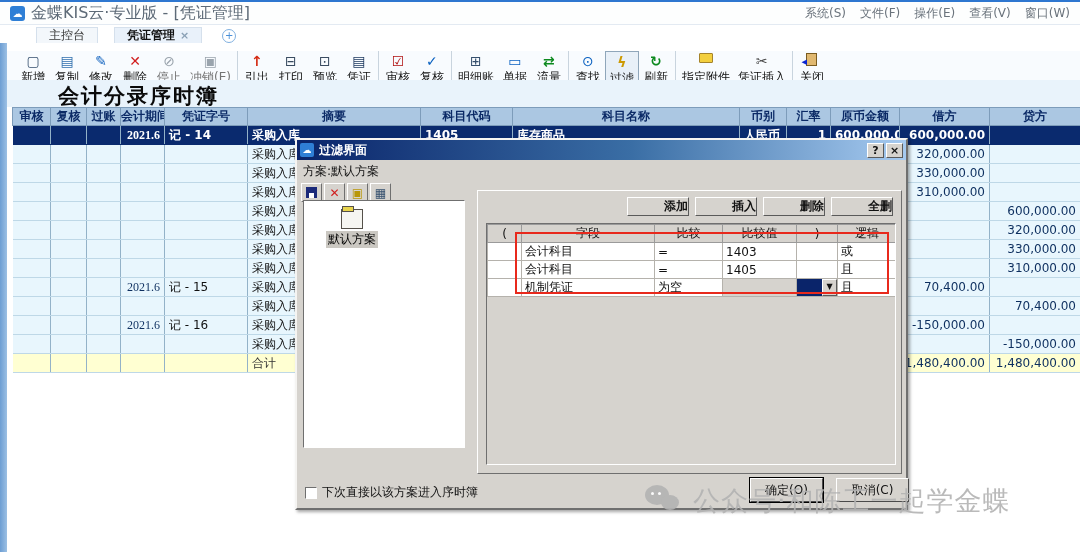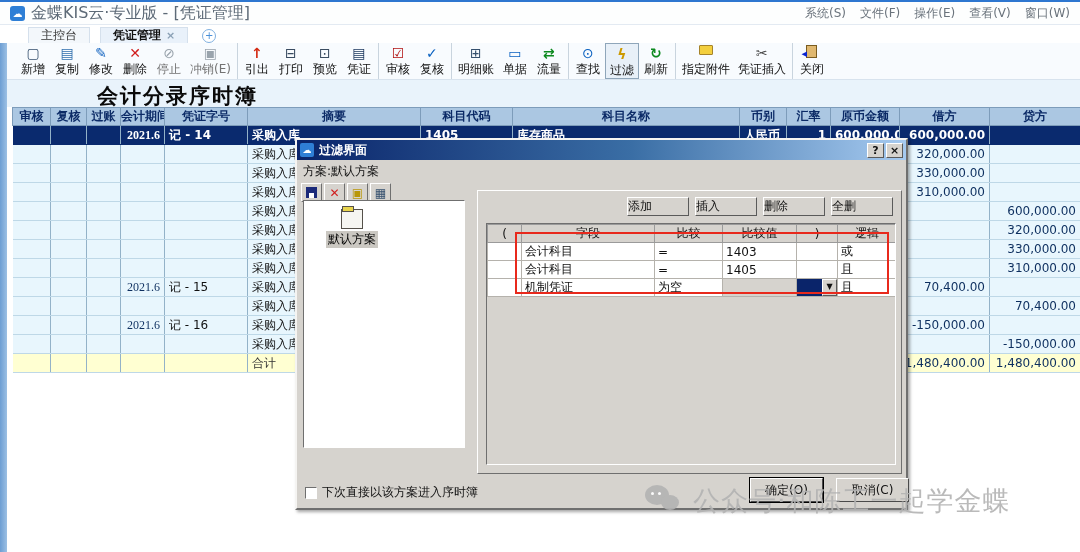--- a/index.html
+++ b/index.html
@@ -11,30 +11,30 @@
     background:#fdfefe; border-top:2px solid #2e77d0; border-bottom:1px solid #e3eaf2;
     display:flex; align-items:center; padding:0 10px; }
   .app-ico { width:15px; height:15px; background:#2f7fd6; border-radius:3px; color:#fff;
     font-size:10px; line-height:15px; text-align:center; margin-right:6px; }
   .app-title { color:#5d6a77; font-size:16px; }
   .menubar { margin-left:auto; display:flex; gap:14px; color:#6a737c; }
   .menubar span { cursor:default; }
 
   
   .tabbar { position:absolute; left:0; top:27px; width:1080px; height:16px;
-    background:#fff; display:flex; align-items:flex-end; padding-left:28px; gap:10px; }
+    background:#fff; display:flex; align-items:flex-end; padding-left:36px; gap:16px; }
   .dtab { height:16px; padding:1px 12px; background:#f3f7fb; border:1px solid #d5e0ec;
     border-bottom:none; color:#333; display:flex; align-items:center; gap:5px; }
   .dtab.active { background:#e9f1fa; font-weight:bold; color:#111; }
   .dtab .x { color:#8aa0b5; font-size:11px; }
   .tab-plus { width:14px; height:14px; border:1px solid #7fb0e0; border-radius:50%;
     color:#4a90d9; font-size:10px; line-height:12px; text-align:center; margin-left:4px; }
 
   
-  .toolbar { position:absolute; left:0; top:43px; width:1080px; height:37px;
+  .toolbar { position:absolute; left:0; top:51px; width:1080px; height:37px;
     background:#f8fbfe; border-bottom:1px solid #d8e3ee; display:flex; align-items:stretch; padding-left:14px; }
   .tgroup { display:flex; align-items:stretch; border-right:1px solid #c9d4de; padding:0 2px; }
   .tgroup:last-child { border-right:none; }
   .tbtn { display:flex; flex-direction:column; align-items:center; justify-content:space-between;
     padding:2px 4px 1px; min-width:34px; color:#111; cursor:pointer; }
   .tbtn .lbl { font-size:12px; white-space:nowrap; }
   .tbtn.disabled { color:#737373; }
   .tbtn.pressed { border:1px solid #8fa6ba; background:#e8f0f8; }
   .tbico { height:16px; display:flex; align-items:center; justify-content:center;
     font-size:14px; line-height:16px; position:relative; }
@@ -58,21 +58,21 @@
   .i-flow-icon::before { content:"⇄"; color:#0d8a1f; font-weight:bold; }
   .i-attachment-folder-icon { width:14px; height:10px; background:#f3cf3e; border:1px solid #a5832a; border-radius:1px; align-self:center; }
   .i-voucher-insert-icon::before { content:"✂"; color:#444; }
   .i-close-icon { width:11px; height:13px; background:#e0b870; border:1px solid #7a5c20; }
   .i-close-icon::after { content:"◂"; color:#0a24d0; position:absolute; left:-6px; top:0; font-size:11px; }
 
   
   .left-strip { position:absolute; left:0; top:43px; width:7px; height:509px;
     background:linear-gradient(90deg,#6d9ed3,#9cc0e4); }
   .page-strip { position:absolute; left:7px; top:80px; width:1073px; height:27px; background:#e9f3fb; }
-  .page-title { position:absolute; left:58px; top:82px; font-size:21px; font-weight:bold; color:#0a0a0a; letter-spacing:2px;margin-left:39px; }
+  .page-title { position:absolute; left:58px; top:82px; font-size:21px; font-weight:bold; color:#0a0a0a; letter-spacing:2px; }
 
   table.grid { position:absolute; left:12px; top:107px; width:1068px; border-collapse:collapse; table-layout:fixed; }
   table.grid th { height:18px; background:#abc7e2; color:#0b2a66; font-weight:bold; font-size:12px;
     border:1px solid #7d9cba; text-align:center; overflow:hidden; white-space:nowrap; }
   table.grid td { height:19px; background:#e8f6fd; border-right:1px solid #93b2c8; border-bottom:1px solid #bed8e7;
     font-size:12px; color:#0d2f5f; padding:0 4px; overflow:hidden; white-space:nowrap; }
   table.grid td.l { text-align:left; color:#111; }
   table.grid td.c { text-align:center; }
   table.grid td.r { text-align:right; }
   table.grid tr.selected td { background:#0a2a6e; color:#fff; font-weight:bold; border-bottom-color:#0a2a6e; }
@@ -110,21 +110,21 @@
 
   .tabctl { position:absolute; left:180px; top:32px; width:425px; height:302px; }
   .dlg-tabs { display:flex; height:18px; padding-left:2px; }
   .dlg-tab { padding:2px 9px 0; background:#d6d3ce; border:1px solid; border-color:#fff #6f6f6f #d6d3ce #fff;
     margin-right:1px; color:#111; cursor:pointer; }
   .dlg-tab.active { font-weight:bold; position:relative; top:-1px; height:19px; z-index:2; }
   .tabpage { position:absolute; left:0; top:18px; width:425px; height:284px; background:#d6d3ce;
     border:1px solid; border-color:#fff #6f6f6f #6f6f6f #fff; }
   .cond-btns { position:absolute; right:8px; top:6px; display:flex; gap:6px; }
   .cbtn { width:62px; height:19px; background:#d6d3ce; border:1px solid; border-color:#fff #5a5a5a #5a5a5a #fff;
-    text-align:left; line-height:17px; color:#111; cursor:pointer; }
+    text-align:right; line-height:17px; color:#111; cursor:pointer;font-weight:bold; }
   .cond-gridbox { position:absolute; left:8px; top:32px; width:410px; height:242px; background:#d6d3ce;
     border:1px solid; border-color:#6f6f6f #fff #fff #6f6f6f; overflow:hidden; }
   table.cgrid { border-collapse:collapse; table-layout:fixed; width:409px; }
   table.cgrid th { height:14px; background:#d6d3ce; border:1px solid #9a9a9a; font-weight:normal; color:#111; font-size:12px; overflow:hidden; }
   table.cgrid td { height:16px; background:#fff; border:1px solid #b5b2ac; color:#111; padding:0 3px;
     font-size:12px; overflow:hidden; white-space:nowrap; }
   table.cgrid td.dis { background:#d6d3ce; }
   table.cgrid td.combo { background:#0a246a; padding:0; position:relative; }
   table.cgrid td.combo .drop { position:absolute; right:0; top:0; width:15px; height:100%;
     background:#d6d3ce; border:1px solid; border-color:#fff #5a5a5a #5a5a5a #fff;

